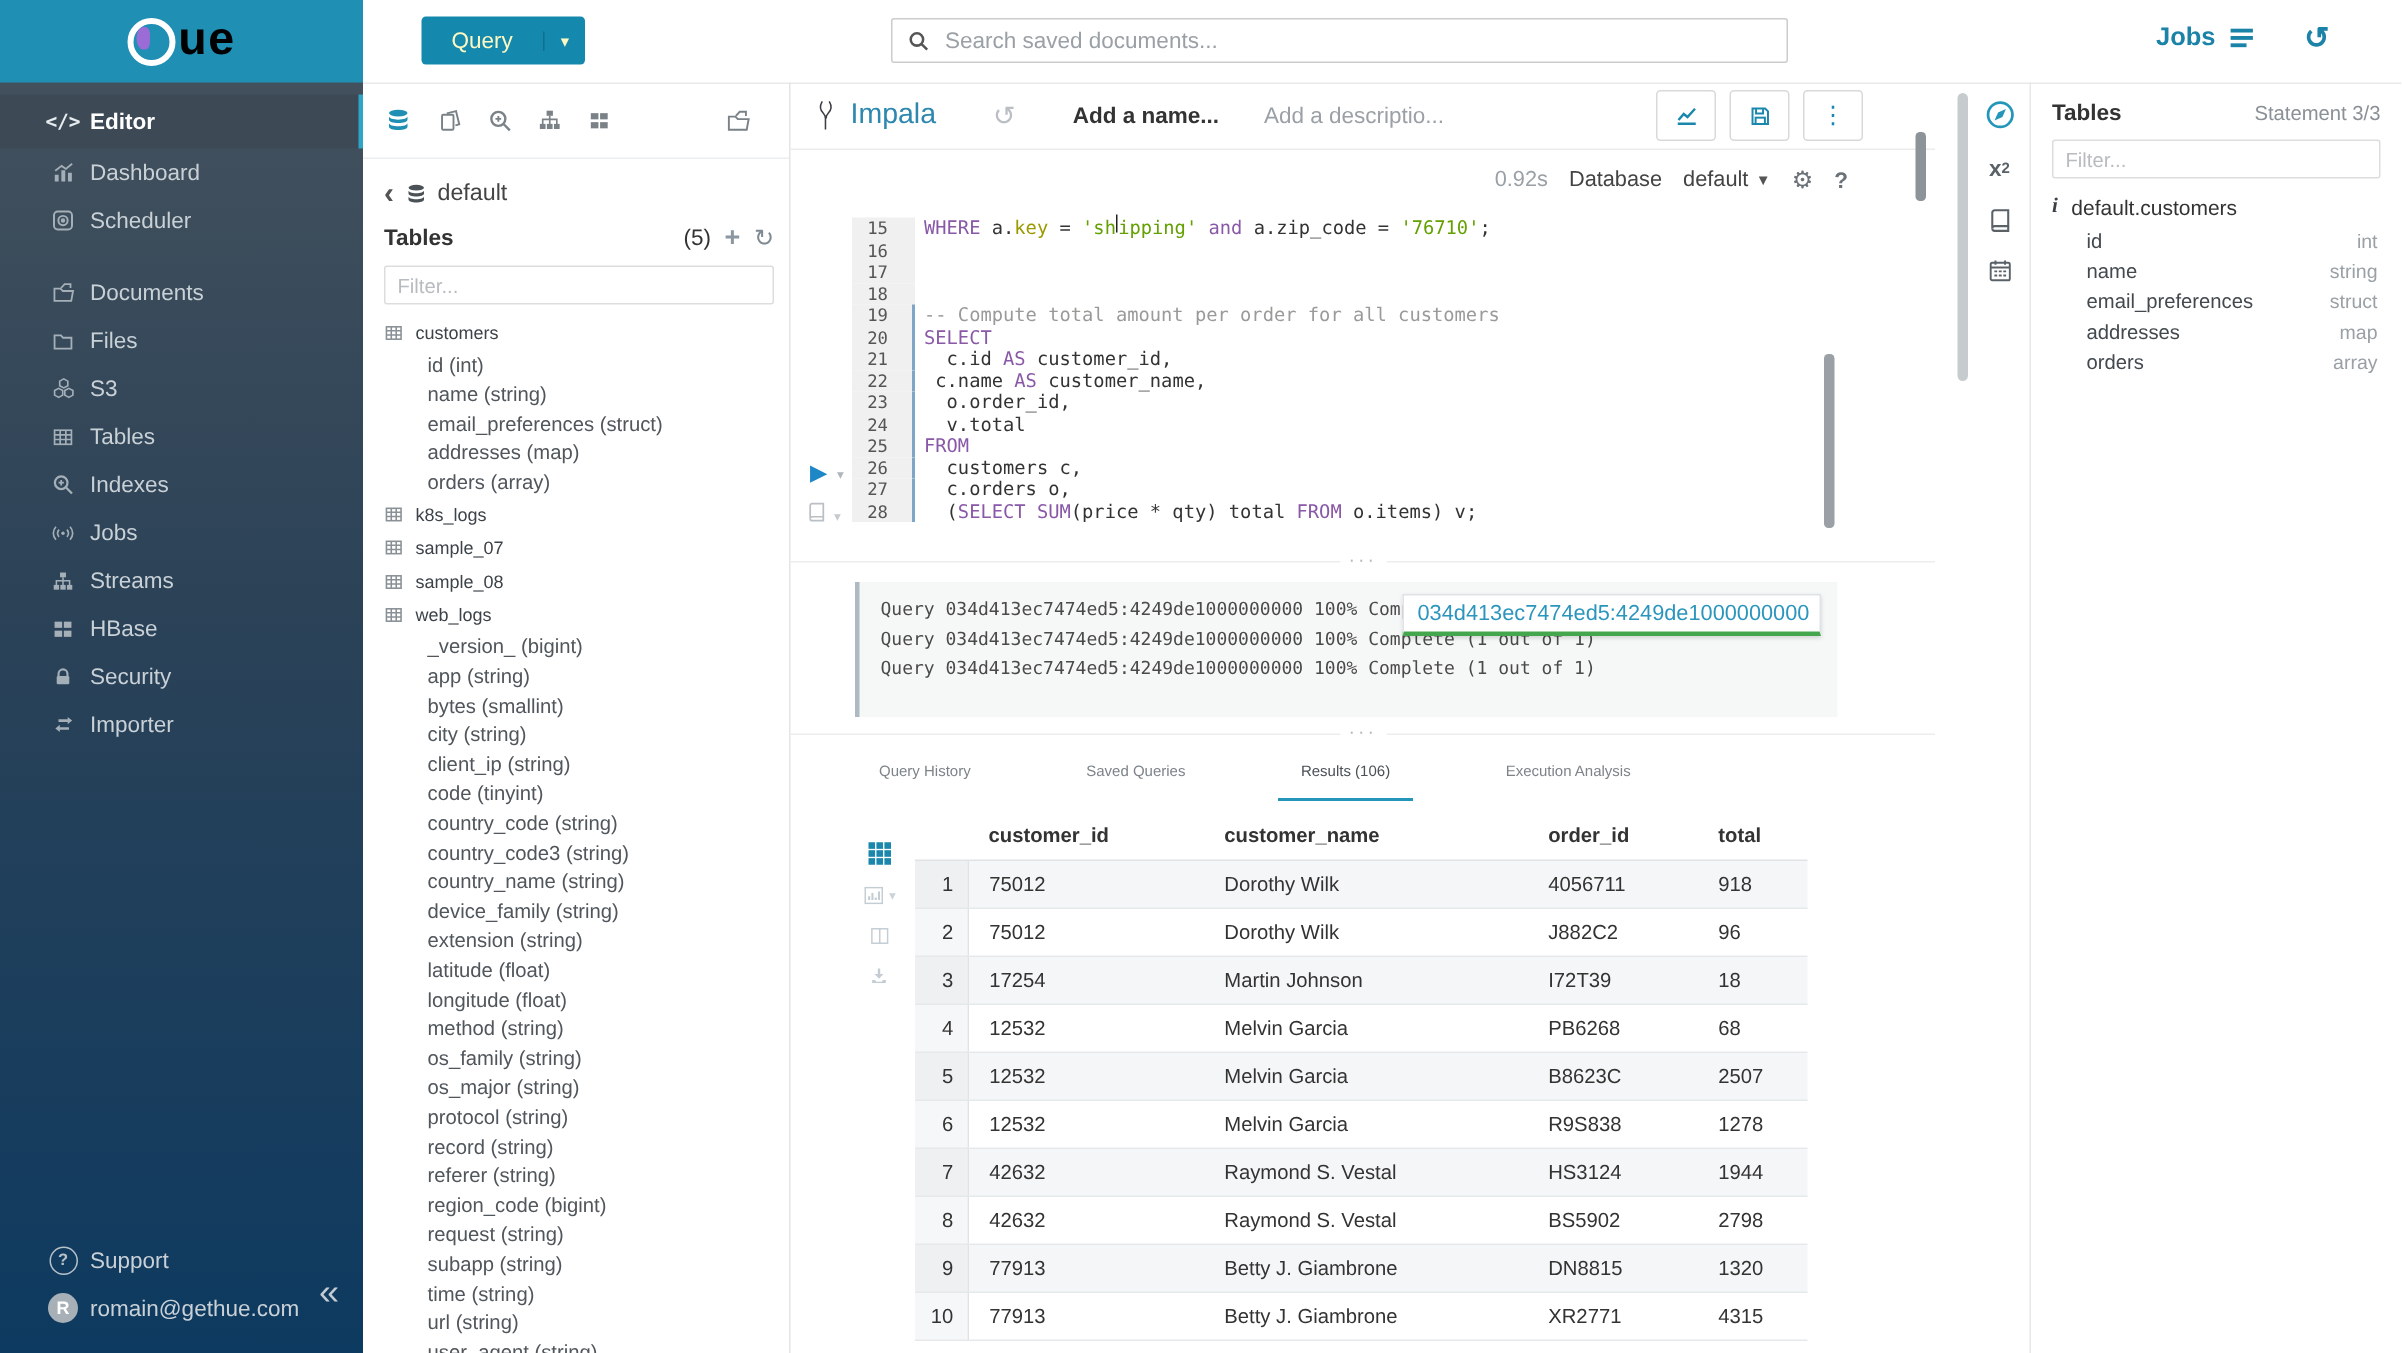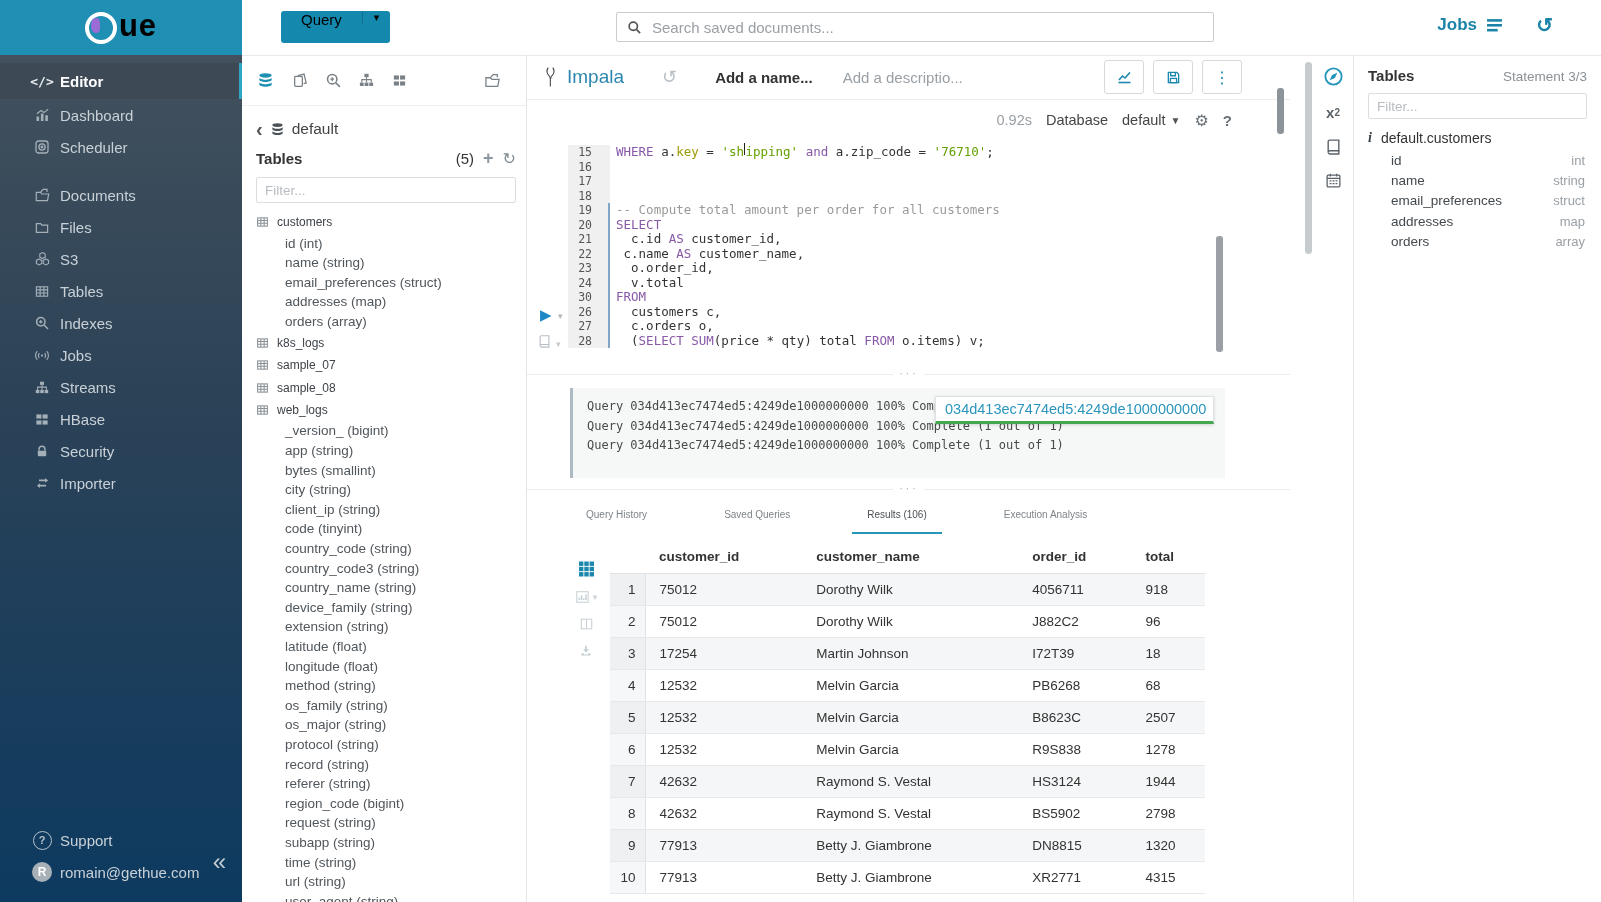--- a/index.html
+++ b/index.html
@@ -24,25 +24,25 @@
   .code-txt-ico{font-family:"DejaVu Sans Mono",monospace;font-size:13px;font-weight:bold;}
   .side-footer{position:absolute;left:0;bottom:14px;width:242px;}
   .collapse{position:absolute;right:16px;bottom:26px;color:#c2cbd2;font-size:24px;cursor:pointer;}
   .avatar-r{width:20px;height:20px;border-radius:50%;background:#a7b0b7;color:#fff;font-size:12px;font-weight:bold;
             display:inline-flex;align-items:center;justify-content:center;}
   .support-q{width:17px;height:17px;border-radius:50%;border:1.6px solid #b7c1c8;color:#b7c1c8;font-size:11px;font-weight:bold;
              display:inline-flex;align-items:center;justify-content:center;}
 
   
   .topbar{position:absolute;left:242px;top:0;width:1359px;height:55px;background:#fff;border-bottom:1px solid #e7e9ea;}
-  .querybtn{position:absolute;left:39px;top:11px;height:32px;background:#1489ad;border-radius:3px;color:#000000;
-            display:flex;align-items:flex-start;cursor:pointer;font-size:15px;}
+  .querybtn{position:absolute;left:39px;top:11px;height:32px;background:#1489ad;border-radius:3px;color:#fef9c3;
+            display:flex;align-items:center;cursor:pointer;font-size:15px;}
   .qb-label{padding:0 20px;}
   .qb-caret{padding:0 11px;border-left:1px solid rgba(0,0,0,.18);font-size:11px;}
-  .searchbox{position:absolute;left:374px;top:12px;width:598px;height:30px;border:1px solid #ccc;border-radius:2px;
+  .searchbox{position:absolute;left:352px;top:12px;width:598px;height:30px;border:1px solid #ccc;border-radius:2px;
              display:flex;align-items:center;padding:0 10px;box-sizing:border-box;}
   .searchbox input{border:none;outline:none;flex:1;font-size:15px;font-family:"Liberation Sans",sans-serif;color:#333;margin-left:8px;}
   .searchbox input::placeholder{color:#9aa0a5;}
   .jobs{position:absolute;right:98px;top:15px;display:flex;align-items:center;gap:9px;color:#1b82a8;font-size:17px;font-weight:bold;cursor:pointer;}
   .tb-history{position:absolute;right:48px;top:13px;color:#1b82a8;font-size:20px;font-weight:bold;cursor:pointer;}
 
   
   .dbpanel{position:absolute;left:242px;top:55px;width:285px;height:847px;border-right:1px solid #e3e5e6;box-sizing:border-box;overflow:hidden;}
   .db-toolbar{height:50px;border-bottom:1px solid #eceeef;display:flex;align-items:center;padding:0 14px;gap:16px;}
   .db-toolbar .ic{color:#7a8288;cursor:pointer;}
@@ -560,21 +560,21 @@
         </div>
         <div class="code-line marked">
           <span class="gno">23</span>
           <span class="gcode"><span>  o.order_id,</span></span>
         </div>
         <div class="code-line marked">
           <span class="gno">24</span>
           <span class="gcode"><span>  v.total</span></span>
         </div>
         <div class="code-line marked">
-          <span class="gno">30</span>
+          <span class="gno">25</span>
           <span class="gcode"><span class="tok-kw">FROM</span></span>
         </div>
         <div class="code-line marked">
           <span class="gno">26</span>
           <span class="gcode"><span>  customers c,</span></span>
         </div>
         <div class="code-line marked">
           <span class="gno">27</span>
           <span class="gcode"><span>  c.orders o,</span></span>
         </div>

